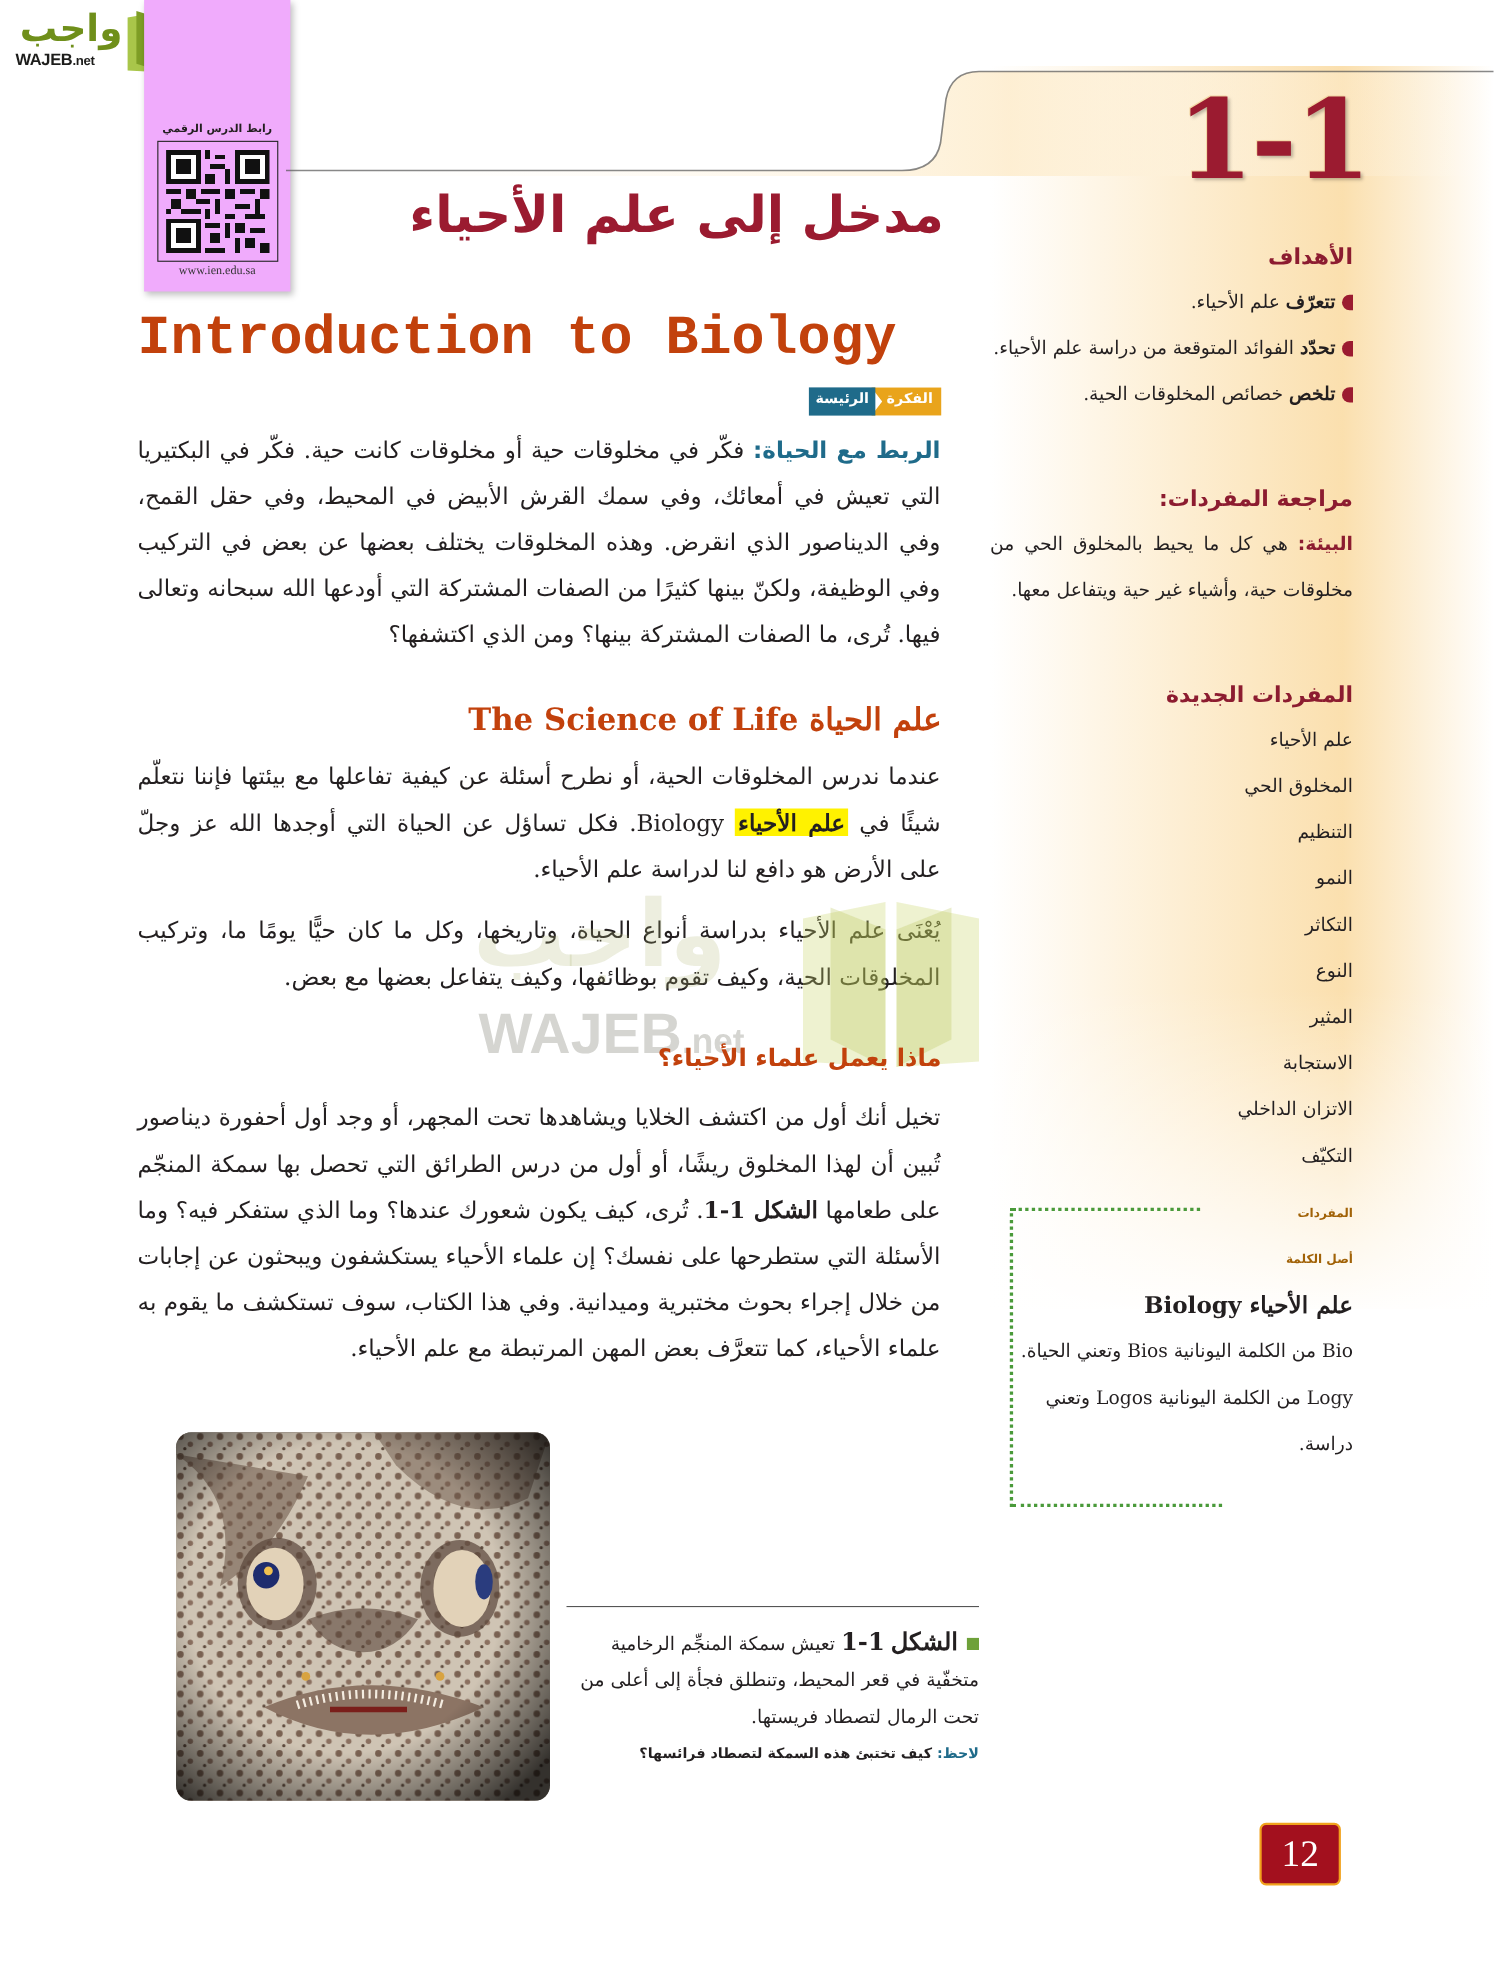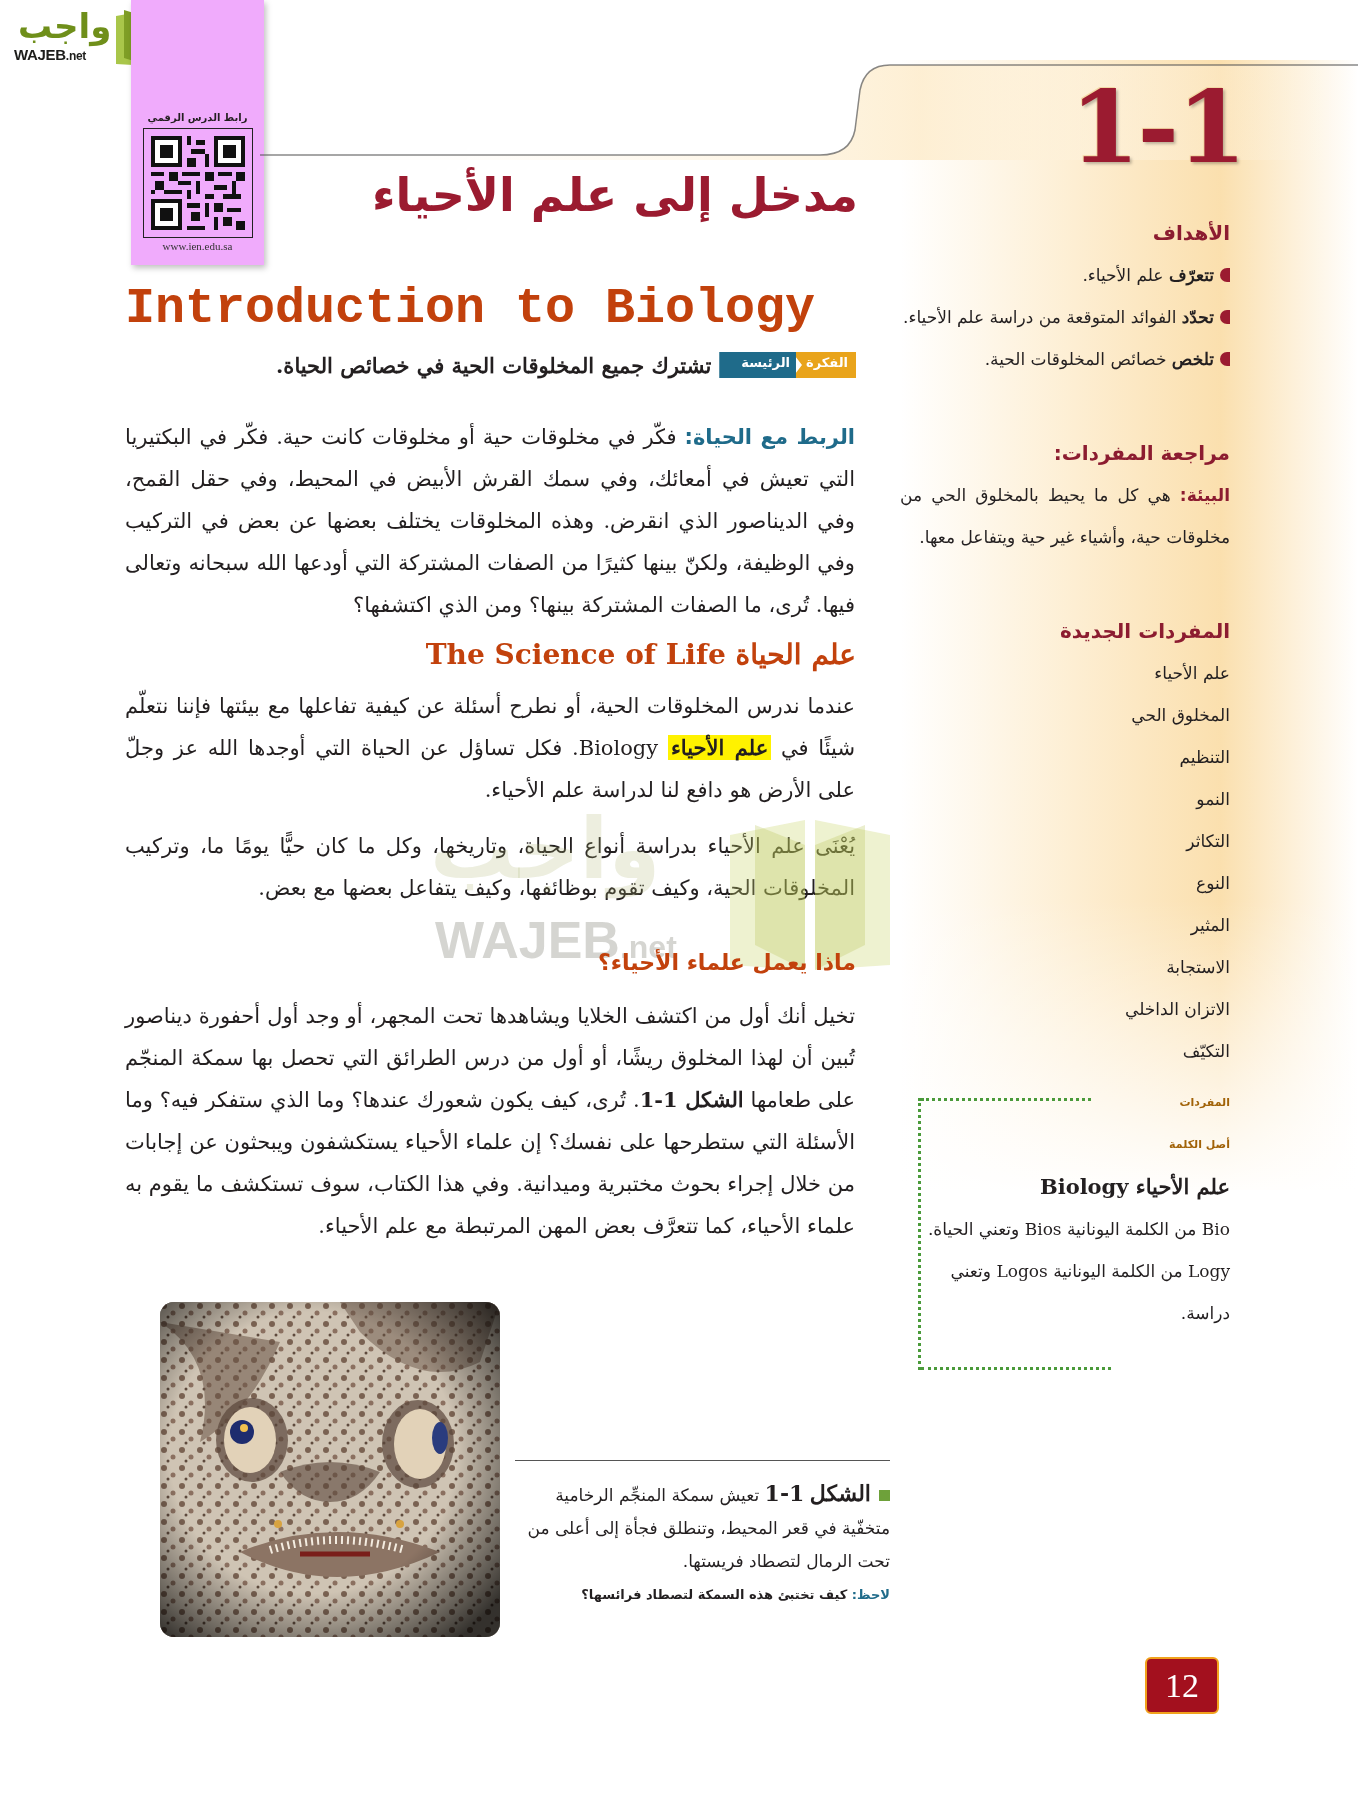--- a/index.html
+++ b/index.html
@@ -31,21 +31,21 @@
   
   .title-ar { position: absolute; right: 500px; top: 168px; font-size: 46px; font-weight: bold; color: #9b1b30; direction: rtl; font-family: "DejaVu Sans", sans-serif; }
   .title-en { position: absolute; left: 125px; top: 280px; font-size: 50px; font-weight: bold; color: #c2410c; font-family: Liberation Mono, monospace; }
 
   
   .main-col { position: absolute; left: 125px; width: 730px; direction: rtl; text-align: justify; font-family: "DejaVu Serif", serif; font-size: 21px; line-height: 42px; }
 
   .main-idea { position: absolute; right: 502px; top: 352px; display: flex; align-items: center; direction: rtl; gap: 8px; }
   .badge-idea { display: flex; height: 26px; }
   .badge-idea .a { background: #e9a41b; color: #fff; font-size: 13px; font-weight: bold; padding: 3px 8px 0 14px; clip-path: polygon(0 0,100% 0,100% 100%,0 100%,10px 50%); }
-  .badge-idea .b { background: #1f6b8a; color: #fff; font-size: 13px; font-weight: bold; padding: 3px 6px 0 22px; margin-right: -4px; clip-path: polygon(0 0,100% 0,calc(100% - 0px) 100%,0 100%); }
+  .badge-idea .b { background: #1f6b8a; color: #fff; font-size: 13px; font-weight: bold; padding: 3px 6px 0 6px; margin-right: -4px; clip-path: polygon(0 0,100% 0,calc(100% - 0px) 100%,0 100%); }
   .main-idea-text { font-size: 21px; font-weight: bold; font-family: "DejaVu Serif", serif; }
 
   .lbl-blue { color: #1f6b8a; font-weight: bold; font-family: "DejaVu Sans", sans-serif; }
   .hl { background: #fff200; font-weight: bold; padding: 0 3px; }
 
   .h-section { position: absolute; right: 502px; font-weight: bold; color: #c2410c; direction: rtl; }
   .h1 { top: 638px; font-size: 28px; font-family: "DejaVu Serif", serif; }
   .h1 .en { font-family: "DejaVu Serif", serif; }
   .h2 { top: 950px; font-size: 22px; font-family: "DejaVu Sans", sans-serif; }
 
@@ -161,24 +161,23 @@
 <div class="lesson-num">1-1</div>
 
 <h1 class="title-ar">مدخل إلى علم الأحياء</h1>
 <h2 class="title-en">Introduction to Biology</h2>
 
 <div class="main-idea">
   <div class="badge-idea">
     <span class="a">الفكرة</span>
     <span class="b">الرئيسة</span>
   </div>
-  <span class="main-idea-text">تشترك جميع المخلوقات الحية في خصائص الحياة.</span>
-</div>
-
-<p class="main-col" style="top:416px;">
+</div>
+
+<p class="main-col" style="top:388px;">
   <span class="lbl-blue">الربط مع الحياة:</span>
   <span>فكّر في مخلوقات حية أو مخلوقات كانت حية. فكّر في البكتيريا التي تعيش في أمعائك، وفي سمك القرش الأبيض في المحيط، وفي حقل القمح، وفي الديناصور الذي انقرض. وهذه المخلوقات يختلف بعضها عن بعض في التركيب وفي الوظيفة، ولكنّ بينها كثيرًا من الصفات المشتركة التي أودعها الله سبحانه وتعالى فيها. تُرى، ما الصفات المشتركة بينها؟ ومن الذي اكتشفها؟</span>
 </p>
 
 <h3 class="h-section h1">
   <span>علم الحياة</span>
   <span class="en">The Science of Life</span>
 </h3>
 
 <p class="main-col" style="top:685px;">

